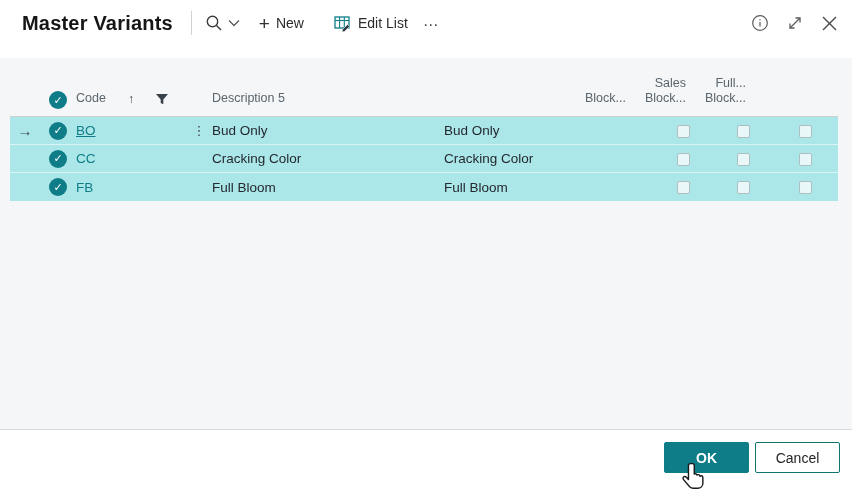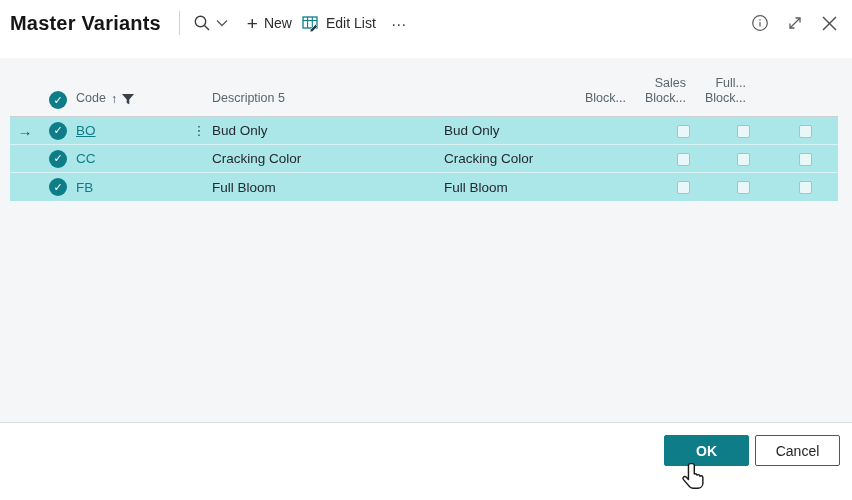--- a/index.html
+++ b/index.html
@@ -12,30 +12,30 @@
     color: #24292e;
   }
   .window { position: absolute; inset: 0; }
 
   
   .toolbar {
     position: absolute; top: 0; left: 0; right: 0; height: 46px;
     background: #fff; display: flex; align-items: center;
   }
   .page-title {
-    margin-left: 10px; font-size: 20px; font-weight: 700; color: #161616;
+    margin-left: 22px; font-size: 20px; font-weight: 700; color: #161616;
     letter-spacing: 0.2px;
   }
   .tb-divider { width: 1px; height: 24px; background: #d1d1d1; margin-left: 18px; }
   .tb-item { display: flex; align-items: center; cursor: pointer; color: #2b2b2b; font-size: 14px; }
   .search-group { margin-left: 13px; display: flex; align-items: center; }
   .chev { margin-left: 5px; }
   .new-btn { margin-left: 19px; }
   .new-btn .plus { font-size: 19px; font-weight: 400; color: #323232; margin-right: 6px; line-height: 1; }
-  .editlist-btn { margin-left: 10px; }
+  .editlist-btn { margin-left: 30px; }
   .editlist-btn svg { margin-right: 7px; }
   .more-btn { margin-left: 15px; font-size: 16px; color: #444; letter-spacing: 1px; padding-bottom: 4px;}
   .tb-right { position: absolute; right: 14px; top: 0; height: 46px; display: flex; align-items: center; gap: 17px; }
   .tb-right .icon-btn { cursor: pointer; display: flex; align-items: center; justify-content: center; }
 
   
   .table-area {
     position: absolute; top: 58px; left: 0; right: 0; bottom: 62px;
     background: #f4f6f7;
   }
@@ -46,21 +46,21 @@
   .thead {
     margin: 0 14px 0 10px; height: 58px;
     align-items: end; padding-bottom: 0;
   }
   .thead > div { padding-bottom: 9px; }
   .th {
     font-size: 12.5px; color: #5a656d; line-height: 1.25; white-space: nowrap;
     cursor: pointer;
   }
   .th.right { text-align: right; padding-right: 8px; margin-top: 15px; }
-  .th-code { display: flex; align-items: center; gap: 5px; }
+  .th-code { display: flex; align-items: center; gap: 22px; }
   .sort-arrow { font-size: 12px; color: #3c454c; }
   .rows {
     margin: 0 14px 0 10px; border-top: 1px solid #ccd1d4;
   }
   .row {
     background: #abe7e9; height: 28px; align-items: center;
     border-bottom: 1px solid #d9f2f3;
     font-size: 13.5px;
   }
   .row:last-child { border-bottom: none; }
@@ -79,21 +79,21 @@
     cursor: pointer; margin: 0 auto;
   }
   .thead .check-circle { margin-bottom: -2px; }
   .checkbox {
     display: inline-block; width: 13px; height: 13px; border-radius: 2px;
     background: #e9f7f9; border: 1px solid #aebfc2; vertical-align: middle;
   }
 
   
   .footer {
-    position: absolute; left: 0; right: 0; bottom: 16px; height: 62px;
+    position: absolute; left: 0; right: 0; bottom: 9px; height: 62px;
     background: #fff; border-top: 1px solid #dadcde;
     display: flex; justify-content: flex-end; align-items: flex-start;
     gap: 6px; padding: 12px 12px 0 0;
   }
   .btn {
     height: 31px; min-width: 85px; font-size: 14px;
     display: flex; align-items: center; justify-content: center;
     border-radius: 2px; cursor: pointer; padding: 0 16px;
     font-family: "Liberation Sans", sans-serif;
   }

